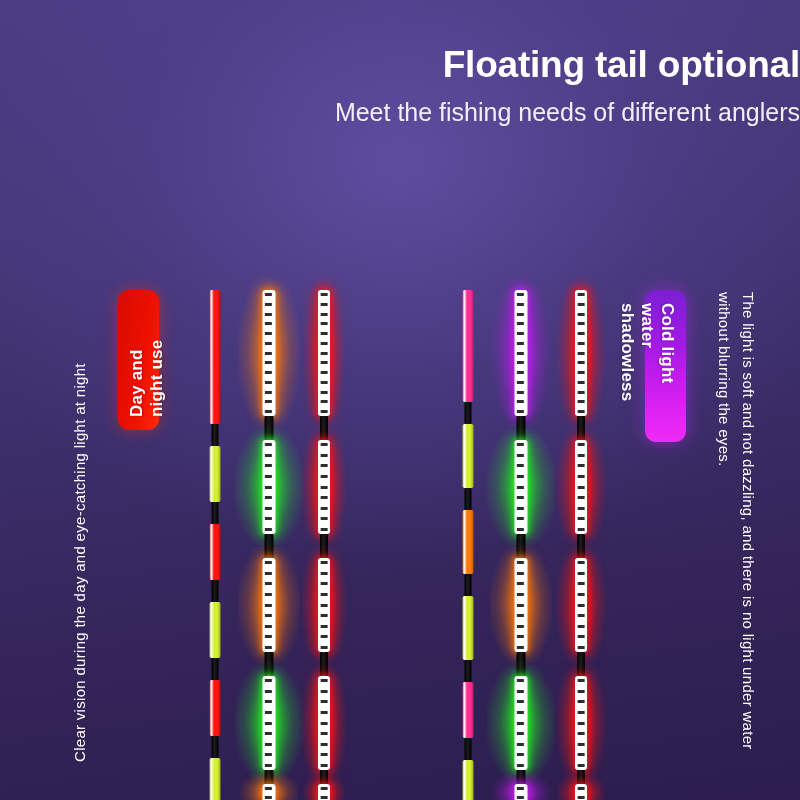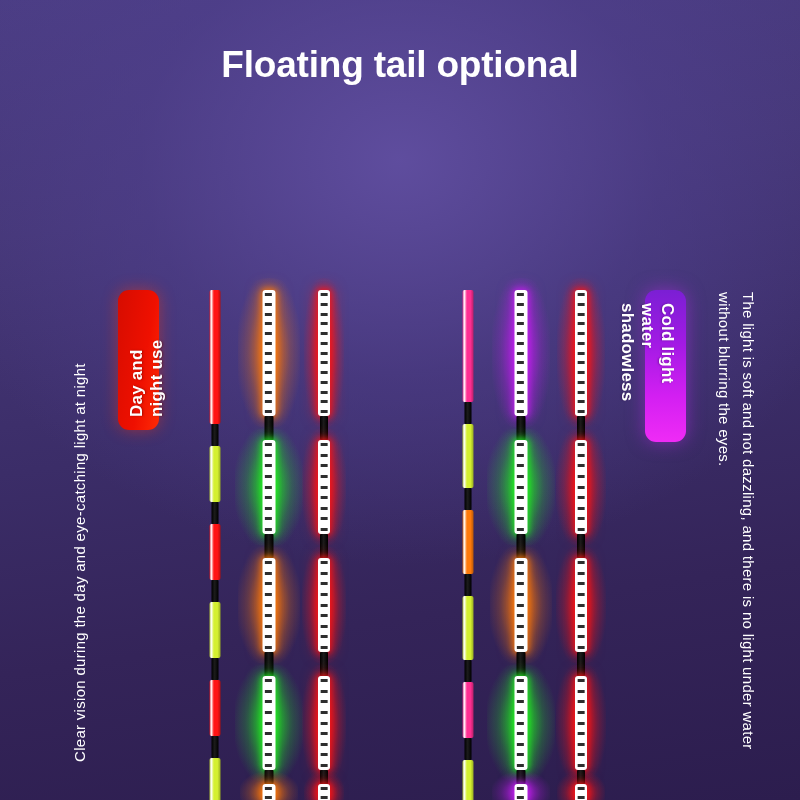--- a/index.html
+++ b/index.html
@@ -18,21 +18,21 @@
       radial-gradient(ellipse 620px 520px at 50% 20%, rgba(96,78,160,0.95) 0%, rgba(80,64,142,0.55) 42%, rgba(58,42,108,0.0) 78%),
       linear-gradient(172deg, #4b3d84 0%, #453777 26%, #3b2d68 52%, #342459 74%, #2c1d4e 100%);
   }
 
   
   .head-wrap {
     position: absolute;
     left: 0;
     top: 44px;
     width: 800px;
-    text-align: center;
+    text-align: right;
     z-index: 6;
   }
   .h-line1, .h-line2 {
     color: #ffffff;
     font-weight: 700;
     letter-spacing: -0.2px;
     line-height: 1.12;
     white-space: nowrap;
   }
   .h-line1 { font-size: 37px; }
@@ -156,20 +156,21 @@
     z-index: -1;
   }
 </style>
 </head>
 <body>
 
 <div id="stage">
 
   <div class="head-wrap">
     <div class="h-line1">Floating tail optional</div>
+    <div class="h-sub">Meet the fishing needs of different anglers</div>
   </div>
 
   <div class="vtext vtext-left">Clear vision during the day and eye-catching light at night</div>
   <div class="badge badge-left">Day and night use</div>
 
   <div class="vtext vtext-right">The light is soft and not dazzling, and there is no light under water without blurring the eyes.</div>
   <div class="badge badge-right">Cold light water shadowless</div>
 
   <div id="rod-layer">
       <div class="rod" style="left: 209px; width: 11px;">

